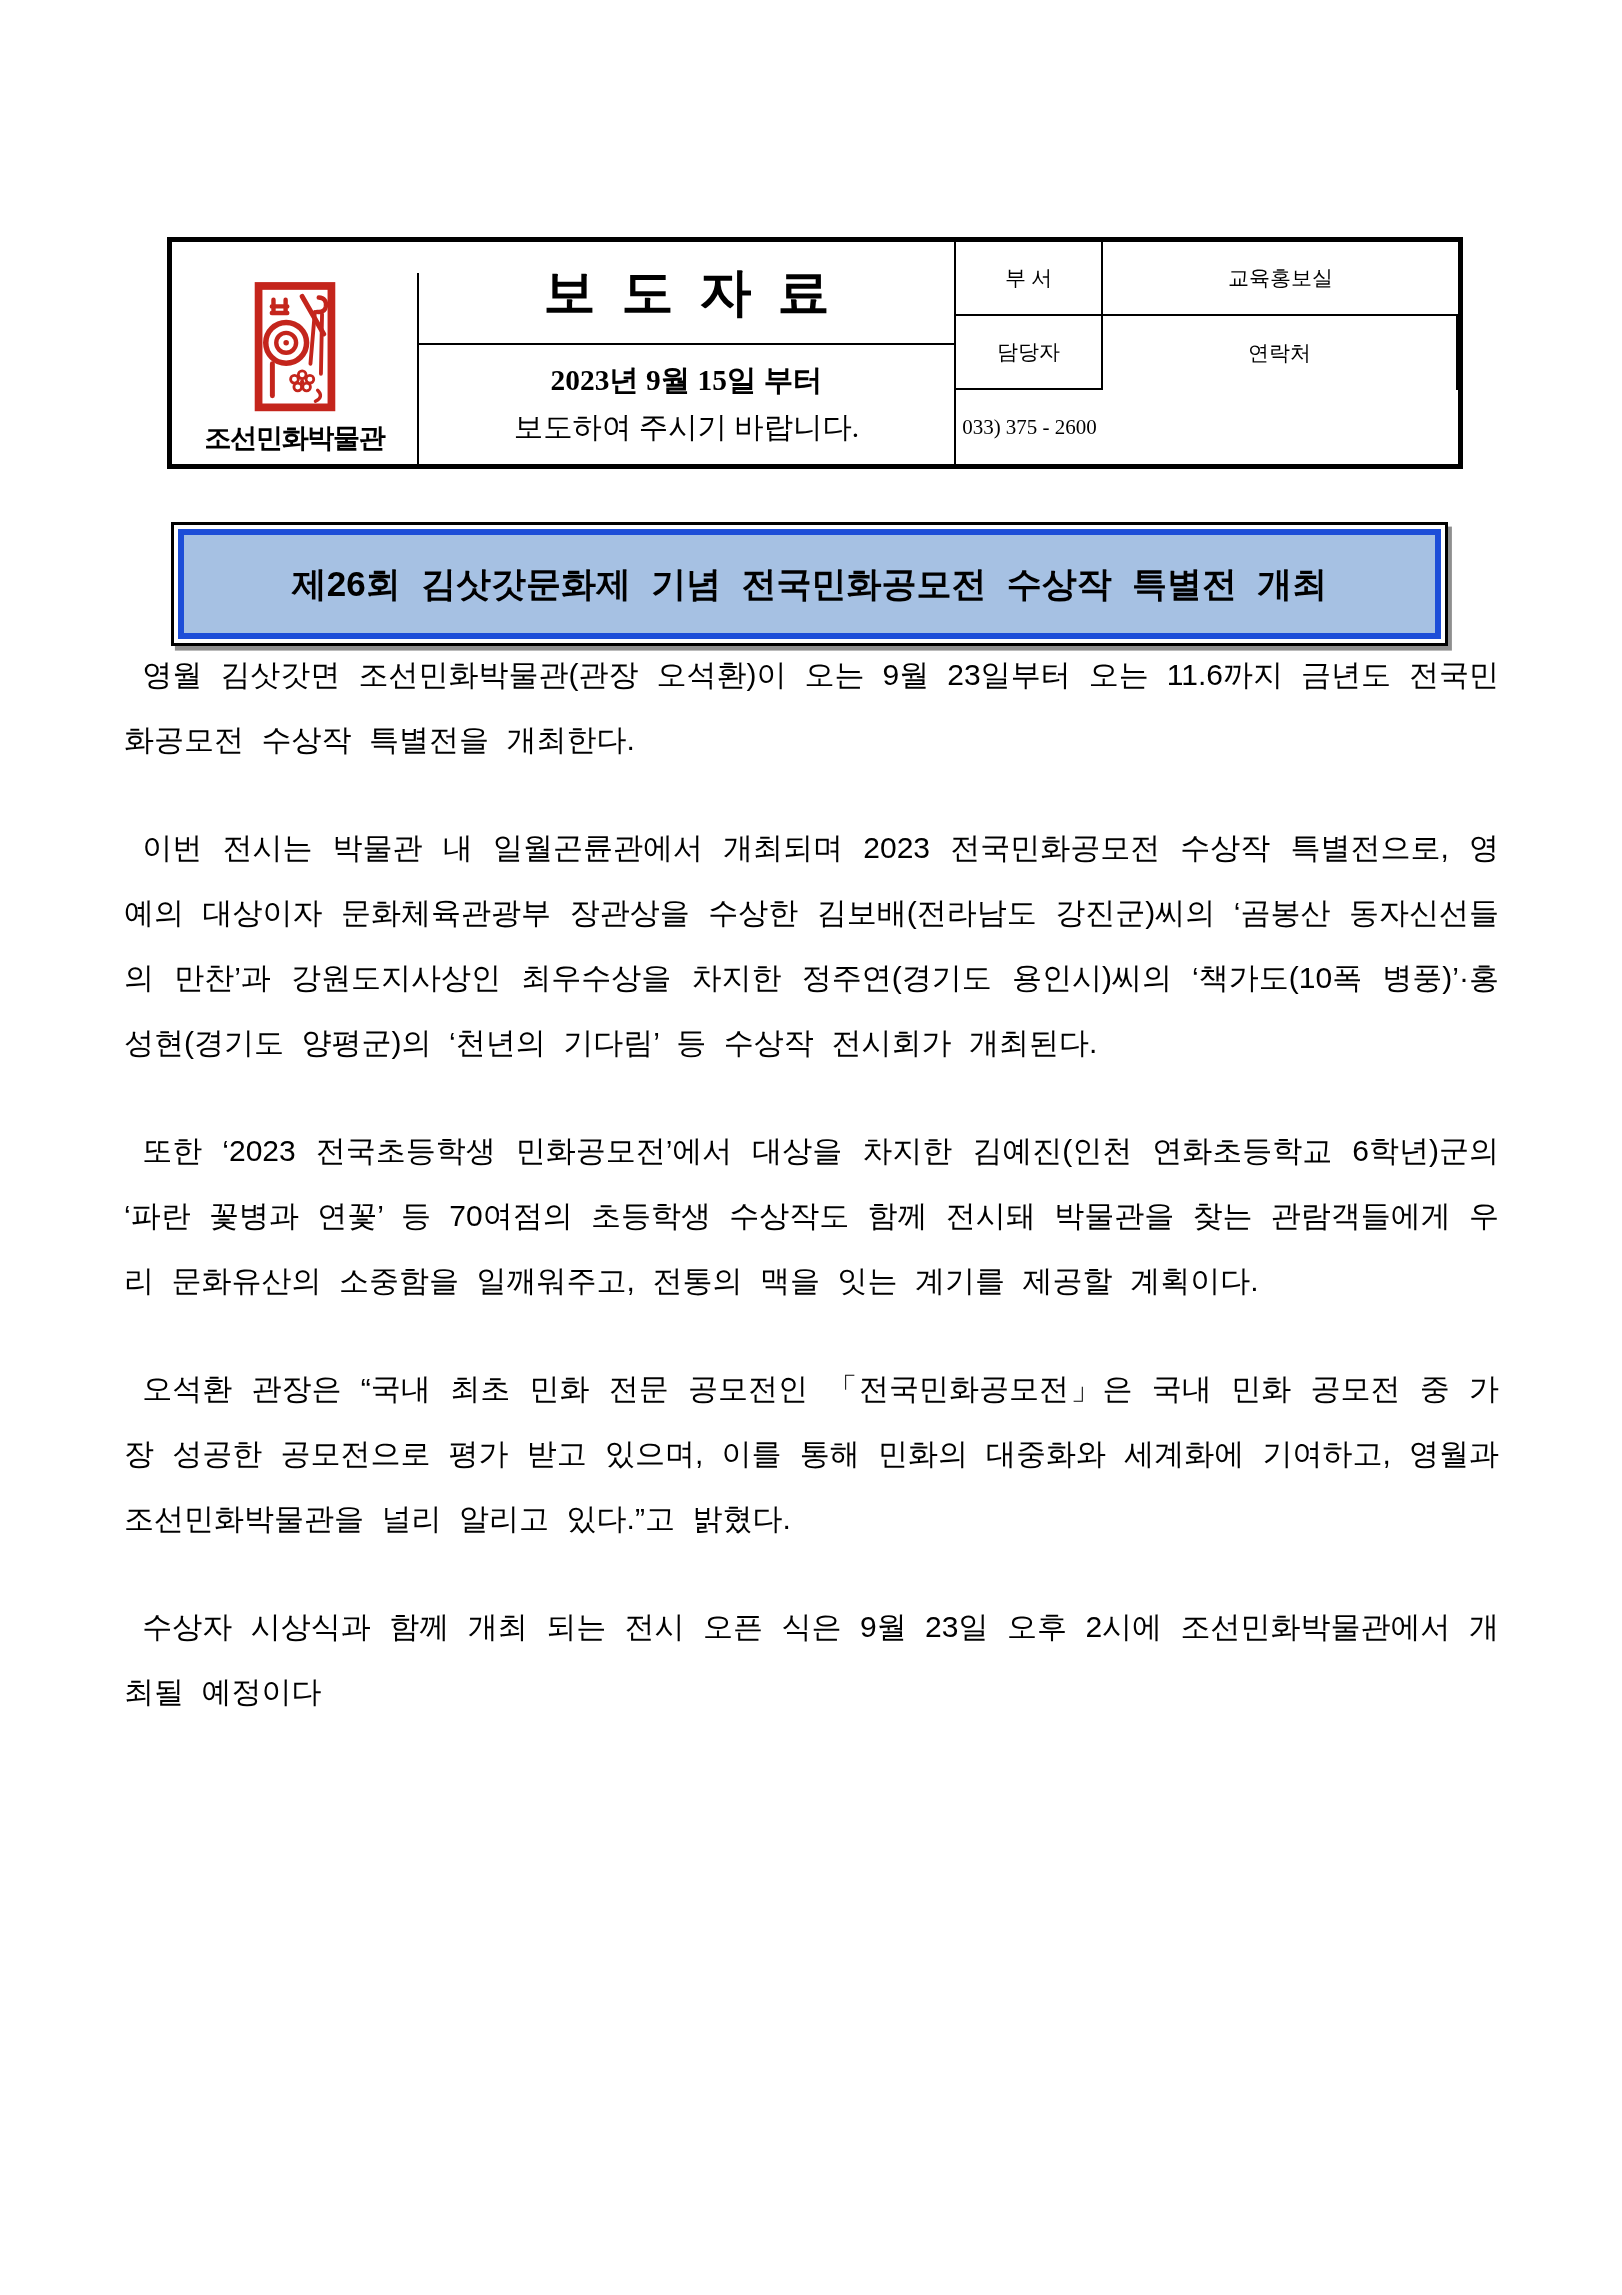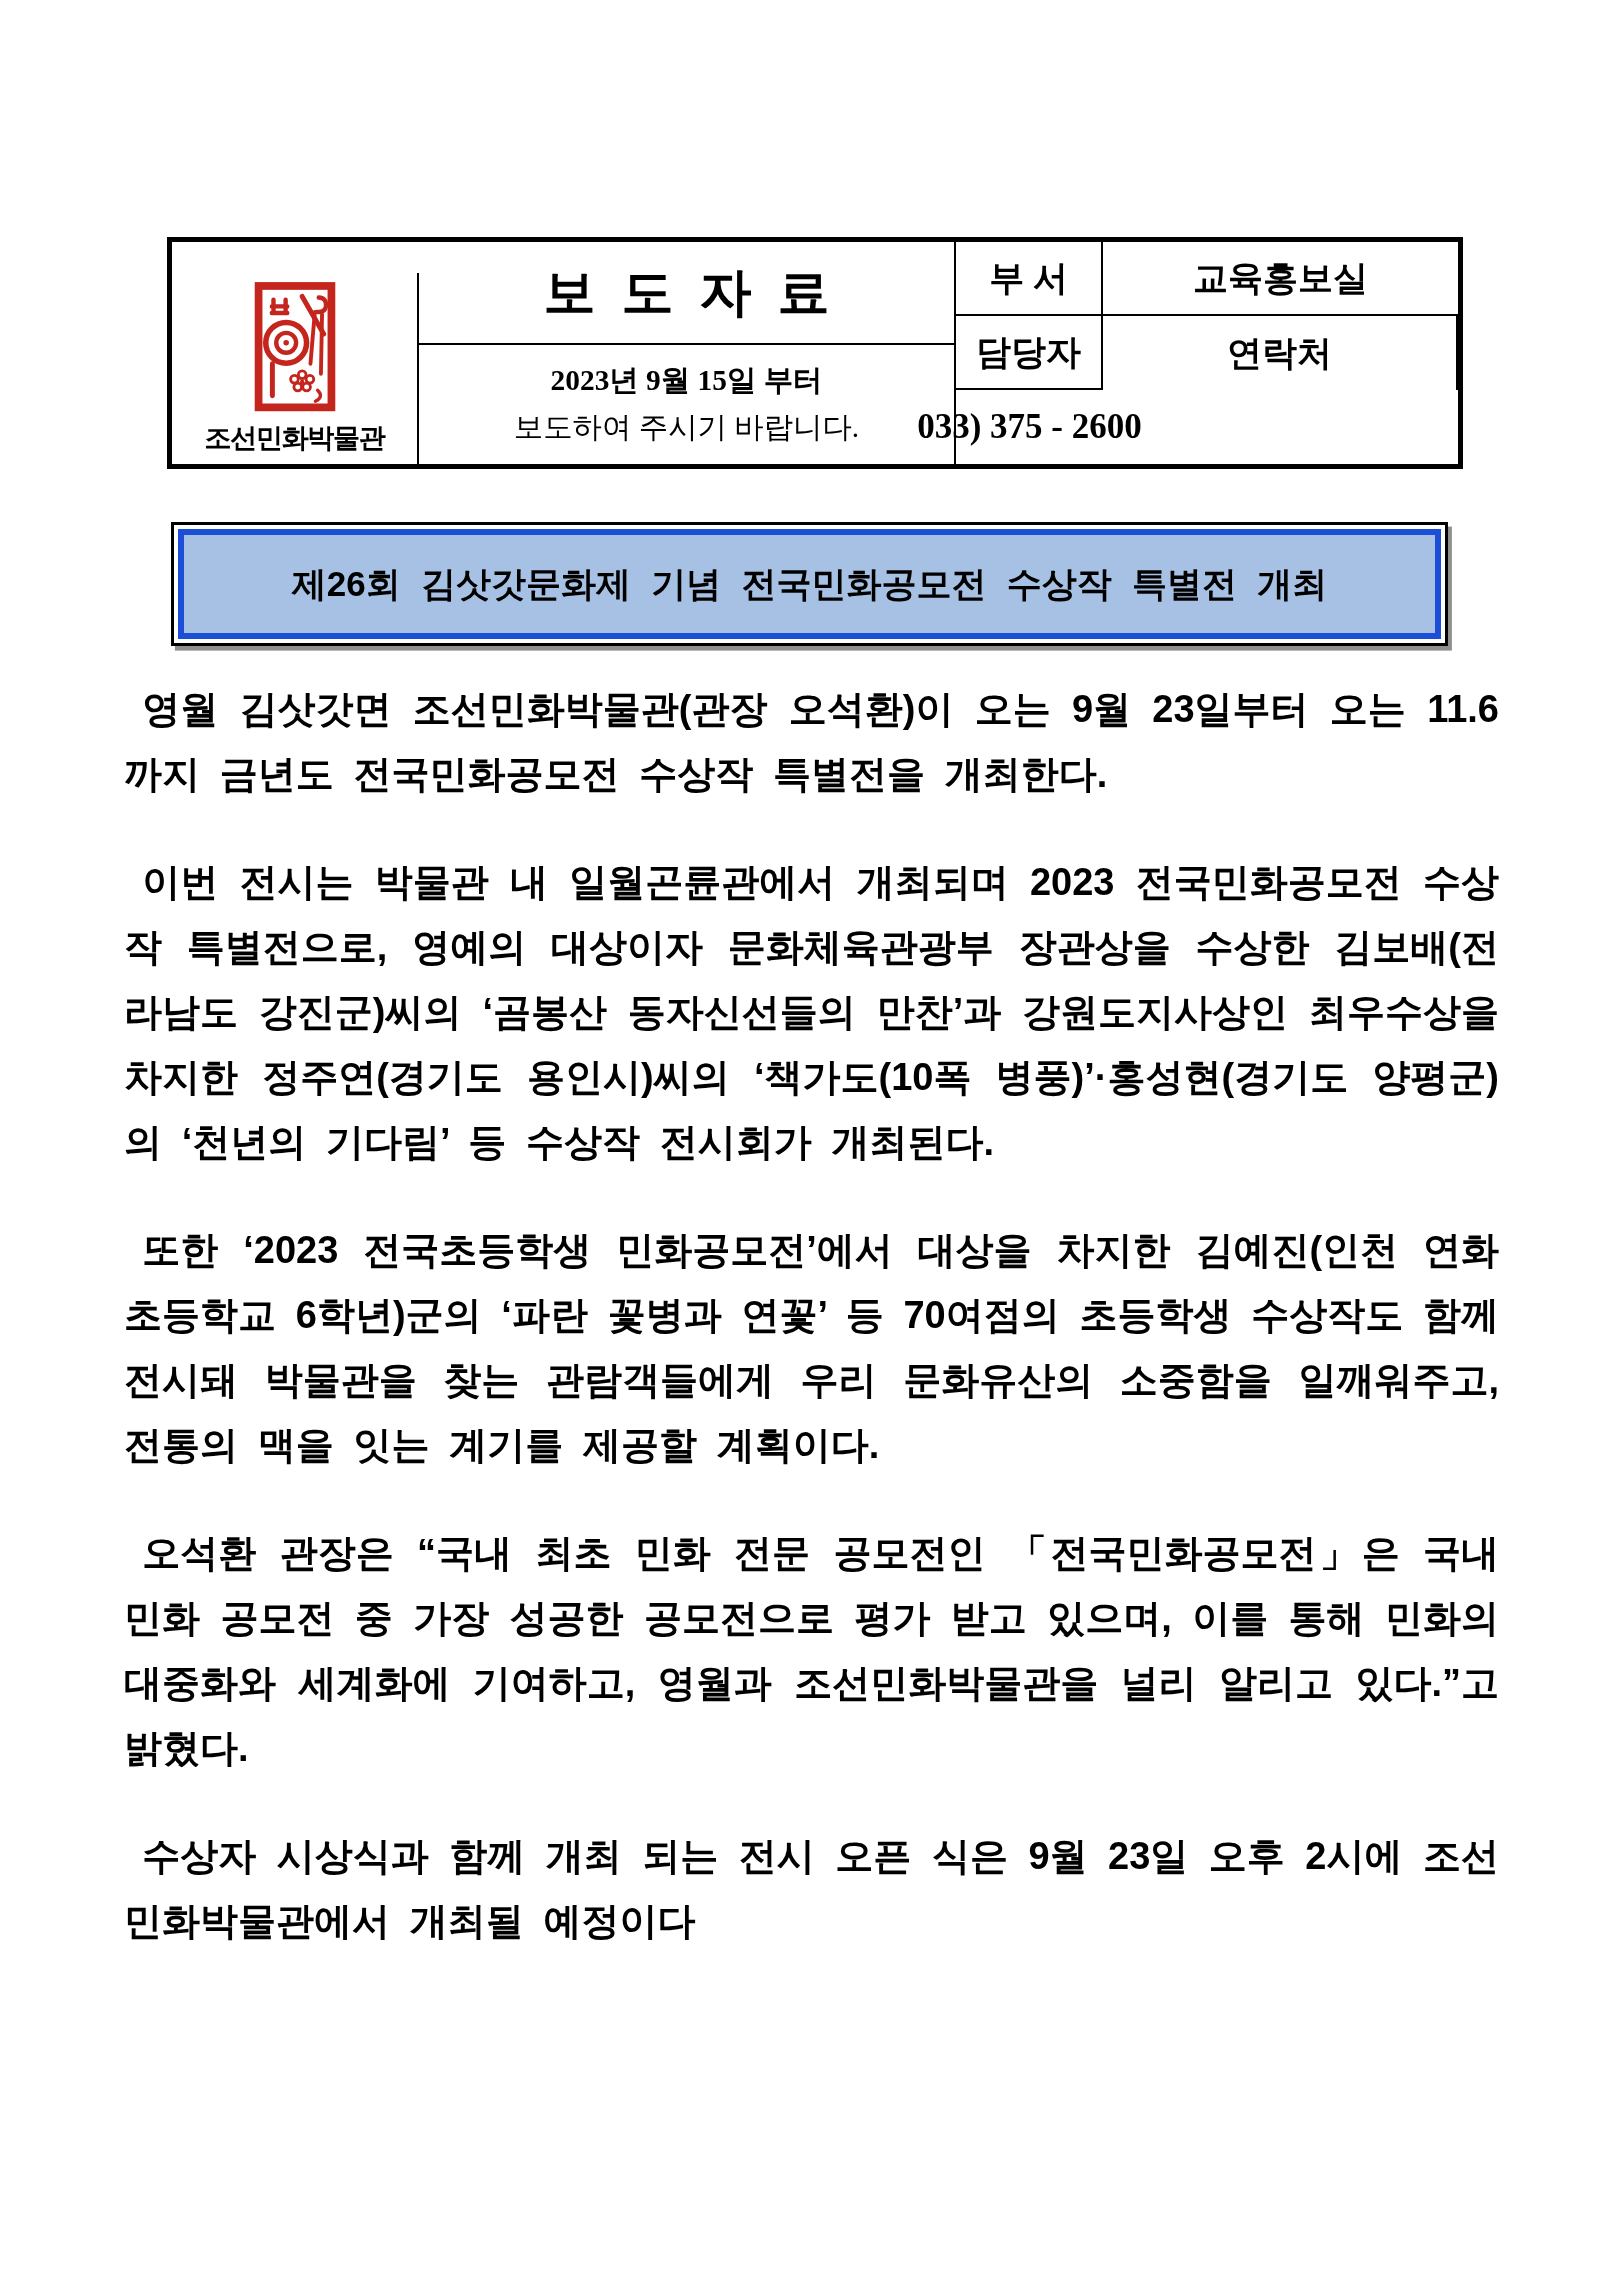--- a/index.html
+++ b/index.html
@@ -58,22 +58,21 @@
     border-radius:30px;
   }
   .date-line1 { font-weight:700; }
   .date-line2 { font-weight:400; }
   .contact-grid {
     flex:1;
     display:grid;
     grid-template-columns:147px 1fr;
     grid-template-rows:1fr 1fr 1fr;
     font-family:"Liberation Serif","DejaVu Serif",serif;
-    font-size:35px;
-    font-weight:bold;
+    font-size:21px;
   }
   .contact-grid > div {
     display:flex; align-items:center; justify-content:center;
     white-space:nowrap;
   }
   .c-label { border-right:2.6px solid #000; }
   .rb { border-bottom:2.6px solid #000; }
 
   
   .banner-outer {
@@ -90,27 +89,26 @@
     display:flex; align-items:center; justify-content:center;
   }
   .banner-title {
     font-size:35px; font-weight:800;
     word-spacing:10.5px; letter-spacing:0;
     white-space:nowrap;
   }
 
   
   .body-text {
-    position:absolute; left:124px; top:677px;
+    position:absolute; left:124px; top:642px;
     width:1375px;
-    font-size:38px;
+    font-size:30px;
     line-height:65px;
     text-align:justify;
     word-break:break-all;
-    font-weight:bold;
   }
   .body-text p {
     margin:0 0 43px 0;
     text-indent:18.3px;
     word-spacing:9.2px;
   }
 </style>
 </head>
 <body>
 

